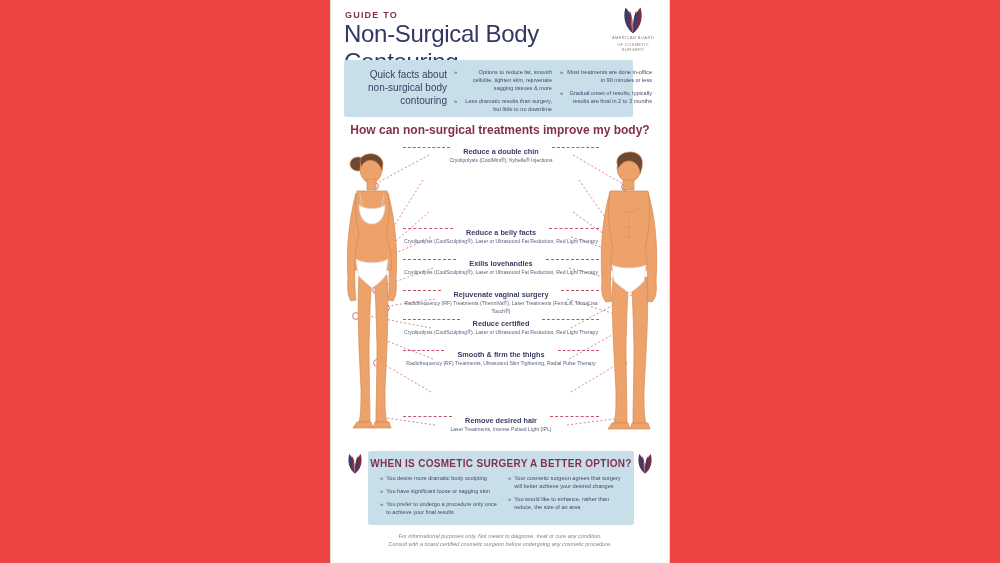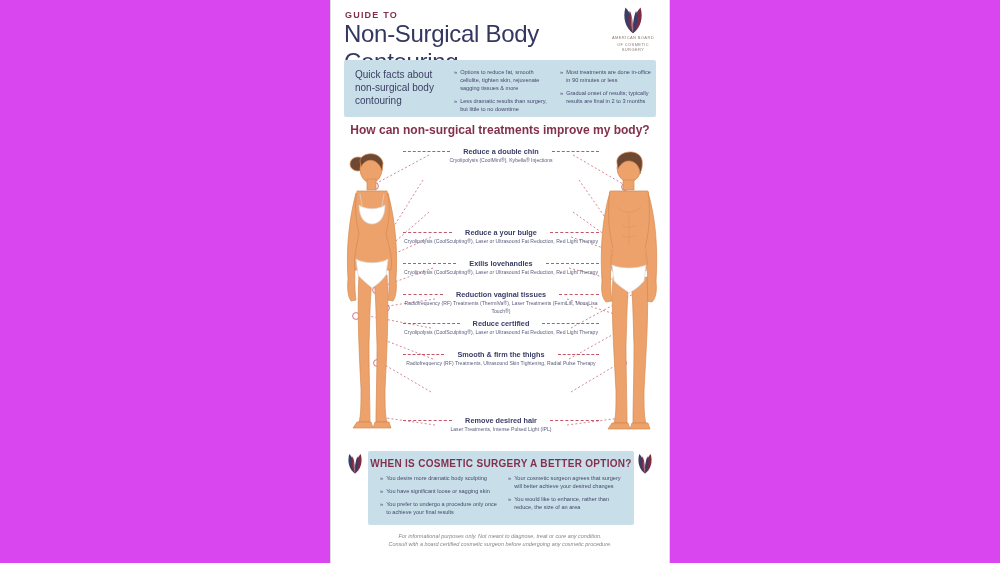--- a/index.html
+++ b/index.html
@@ -1,43 +1,43 @@
 <!DOCTYPE html>
 <html><head>
 <meta charset="utf-8">
 <style>
   * { margin:0; padding:0; box-sizing:border-box; }
   html,body { width:1000px; height:563px; background:#ffffff; font-family:"Liberation Sans", sans-serif; }
-  .stage { position:relative; width:1000px; height:563px; background:#d946ef; overflow:hidden;padding-left:48px; }
+  .stage { position:relative; width:1000px; height:563px; background:#ef4444; overflow:hidden;padding-left:48px; }
   .card { position:absolute; left:330px; top:0; width:340px; height:563px; background:#ffffff;
           border-left:1px solid #dcdcdc; border-right:1px solid #dcdcdc; }
 
   
   .kicker { position:absolute; left:14px; top:10px; font-size:9px; font-weight:bold; letter-spacing:1.2px; color:#83304d; }
   .main-title { position:absolute; left:13px; top:20px; width:260px; font-size:24px; font-weight:500; letter-spacing:-0.3px; color:#343760; }
   .logo { position:absolute; right:8px; top:5px; width:56px; text-align:center; }
   .logo svg { display:block; margin:0 auto; }
   .logo-text { font-size:4px; letter-spacing:0.4px; color:#8d7b70; line-height:1.4; margin-top:1px; }
 
   
-  .qf-box { position:absolute; left:13px; top:60px; width:312px; height:57px; background:#c8dfe9; border-radius:2px; }
+  .qf-box { position:absolute; left:13px; top:60px; width:289px; height:57px; background:#c8dfe9; border-radius:2px;text-align:right; }
   .qf-title { position:absolute; left:11px; top:8px; width:92px; font-size:10px; color:#3b3e63; line-height:1.3; }
   .qf-col { position:absolute; top:8px; font-size:5.6px; color:#45486b; line-height:1.45; }
   .qf-col1 { left:110px; width:98px; }
   .qf-col2 { left:216px; width:92px; }
   .qf-item { display:flex; gap:3px; margin-bottom:5px; }
   .qf-item .mk::before, .wi-item .mk::before { content:"»"; color:#45486b; font-size:5.6px; }
 
   
   .how-heading { position:absolute; left:0; top:123px; width:100%; text-align:center;
                  font-size:12px; font-weight:bold; color:#83304d; }
 
   
   .treat { position:absolute; left:72px; width:196px; text-align:center; }
-  .t-row { display:flex; align-items:center; gap:13px; }
+  .t-row { display:flex; gap:13px; }
   .t-dash { flex:1; height:0; border-top:1px dashed #c25668; min-width:6px; }
   .t-title { font-size:7.3px; font-weight:bold; color:#3a3d66; white-space:nowrap; }
   .t-detail { font-size:5.1px; color:#5a5d7d; line-height:1.5; margin-top:1px; }
 
   
   .fig { position:absolute; top:147px; width:80px; height:286px; }
   .fig-woman { left:2px; }
   .fig-man { left:258px; }
   .overlay { position:absolute; left:0; top:0; width:340px; height:563px; pointer-events:none; }
 
@@ -202,37 +202,37 @@
       <div class="t-row">
           <span class="t-dash"></span>
           <span class="t-title">Reduce a double chin</span>
           <span class="t-dash"></span>
         </div>
       <div class="t-detail">Cryolipolysis (CoolMini®), Kybella® Injections</div>
     </div>
     <div class="treat" style="top:228px">
       <div class="t-row">
           <span class="t-dash"></span>
-          <span class="t-title">Reduce a your bulge</span>
+          <span class="t-title">Reduce a belly facts</span>
           <span class="t-dash"></span>
         </div>
       <div class="t-detail">Cryolipolysis (CoolSculpting®), Laser or Ultrasound Fat Reduction, Red Light Therapy</div>
     </div>
     <div class="treat" style="top:259px">
       <div class="t-row">
           <span class="t-dash"></span>
           <span class="t-title">Exilis lovehandles</span>
           <span class="t-dash"></span>
         </div>
       <div class="t-detail">Cryolipolysis (CoolSculpting®), Laser or Ultrasound Fat Reduction, Red Light Therapy</div>
     </div>
     <div class="treat" style="top:290px">
       <div class="t-row">
           <span class="t-dash"></span>
-          <span class="t-title">Reduction vaginal tissues</span>
+          <span class="t-title">Rejuvenate vaginal surgery</span>
           <span class="t-dash"></span>
         </div>
       <div class="t-detail">Radiofrequency (RF) Treatments (ThermiVa®), Laser Treatments (FemiLift, MonaLisa Touch®)</div>
     </div>
     <div class="treat" style="top:319px">
       <div class="t-row">
           <span class="t-dash"></span>
           <span class="t-title">Reduce certified</span>
           <span class="t-dash"></span>
         </div>

